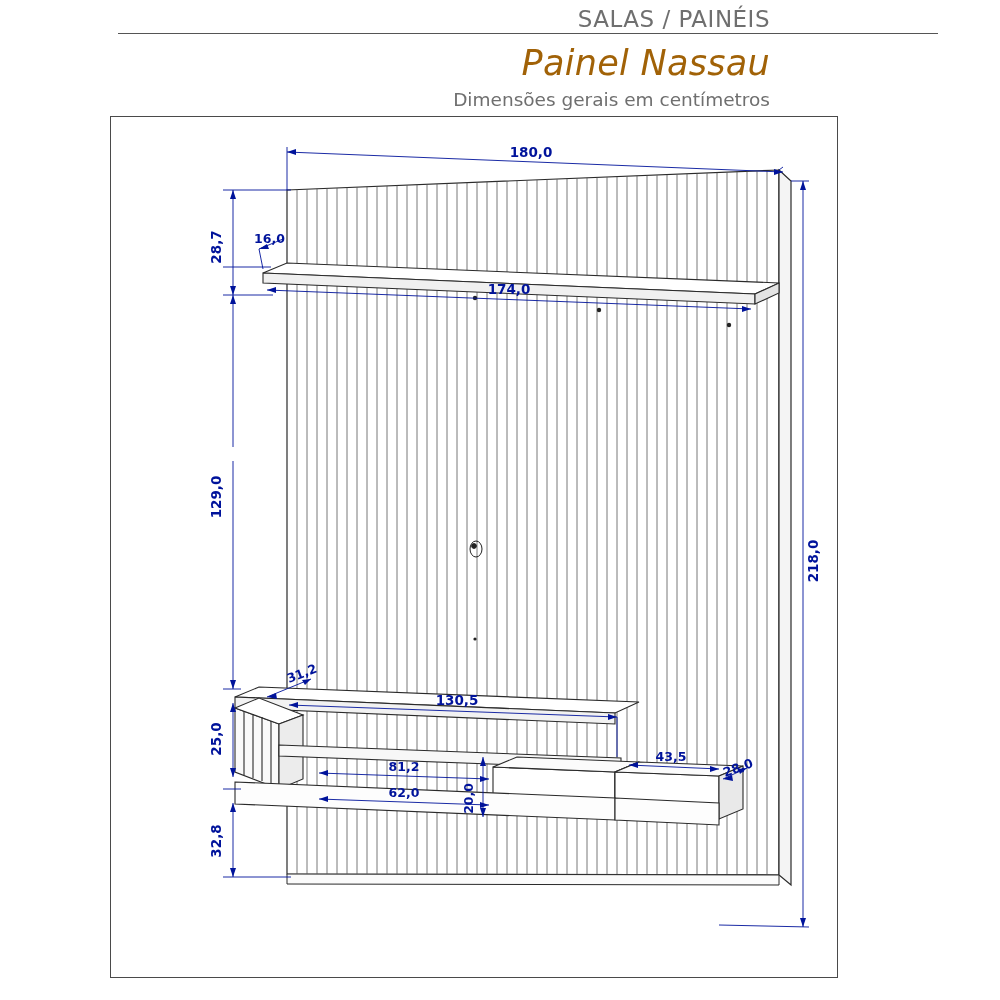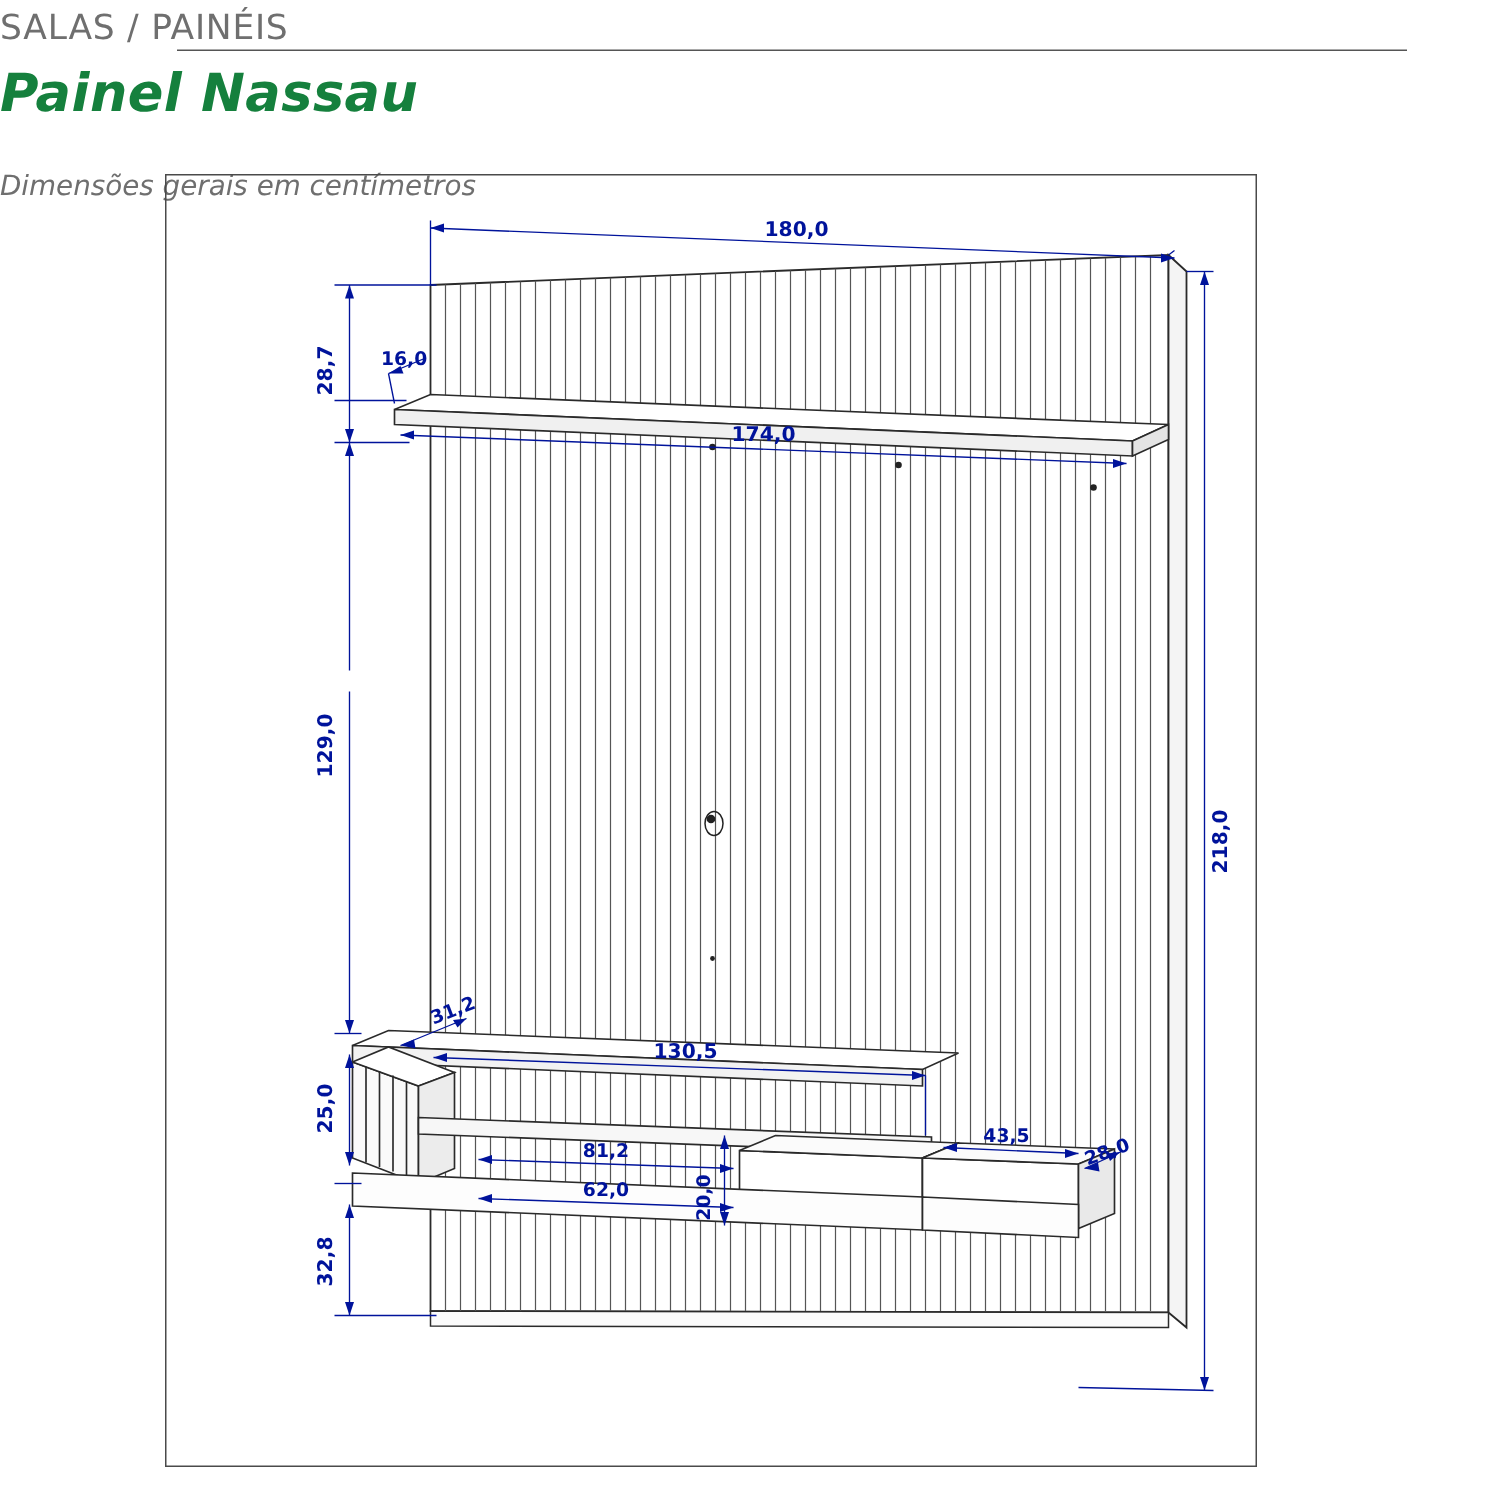--- a/index.html
+++ b/index.html
@@ -21,20 +21,21 @@
     height: 1000px;
     background: #ffffff;
   }
   
   .header {
     position: absolute;
     left: 0;
     top: 0;
     width: 832px;
     height: 110px;
+    text-align: right;
     padding-right: 62px;
     box-sizing: border-box;
   }
   .hdr-cat {
     font-family: "DejaVu Sans", sans-serif;
     font-size: 23px;
     letter-spacing: 0.5px;
     color: #6f6f6f;
     line-height: 26px;
     padding-top: 6px;
@@ -42,35 +43,33 @@
   .hdr-rule {
     position: absolute;
     left: 118px;
     top: 33px;
     width: 820px;
     border-top: 1.6px solid #555;
   }
   .hdr-title {
     font-family: "DejaVu Sans", sans-serif;
     font-style: italic;
-    font-weight: bold;
+    font-weight: normal;
     font-size: 35px;
-    color: #15803d;
+    color: #a16207;
     line-height: 42px;
     padding-top: 10px;
     letter-spacing: 0.3px;
   }
   .hdr-sub {
     font-family: "DejaVu Sans", sans-serif;
-    font-style: italic;
     font-size: 18.5px;
     color: #6f6f6f;
     line-height: 24px;
     padding-top: 4px;
-    margin-top: 25px;
   }
   
   .frame {
     position: absolute;
     left: 110px;
     top: 116px;
     width: 728px;
     height: 862px;
     border: 1.2px solid #4a4a4a;
     box-sizing: border-box;

